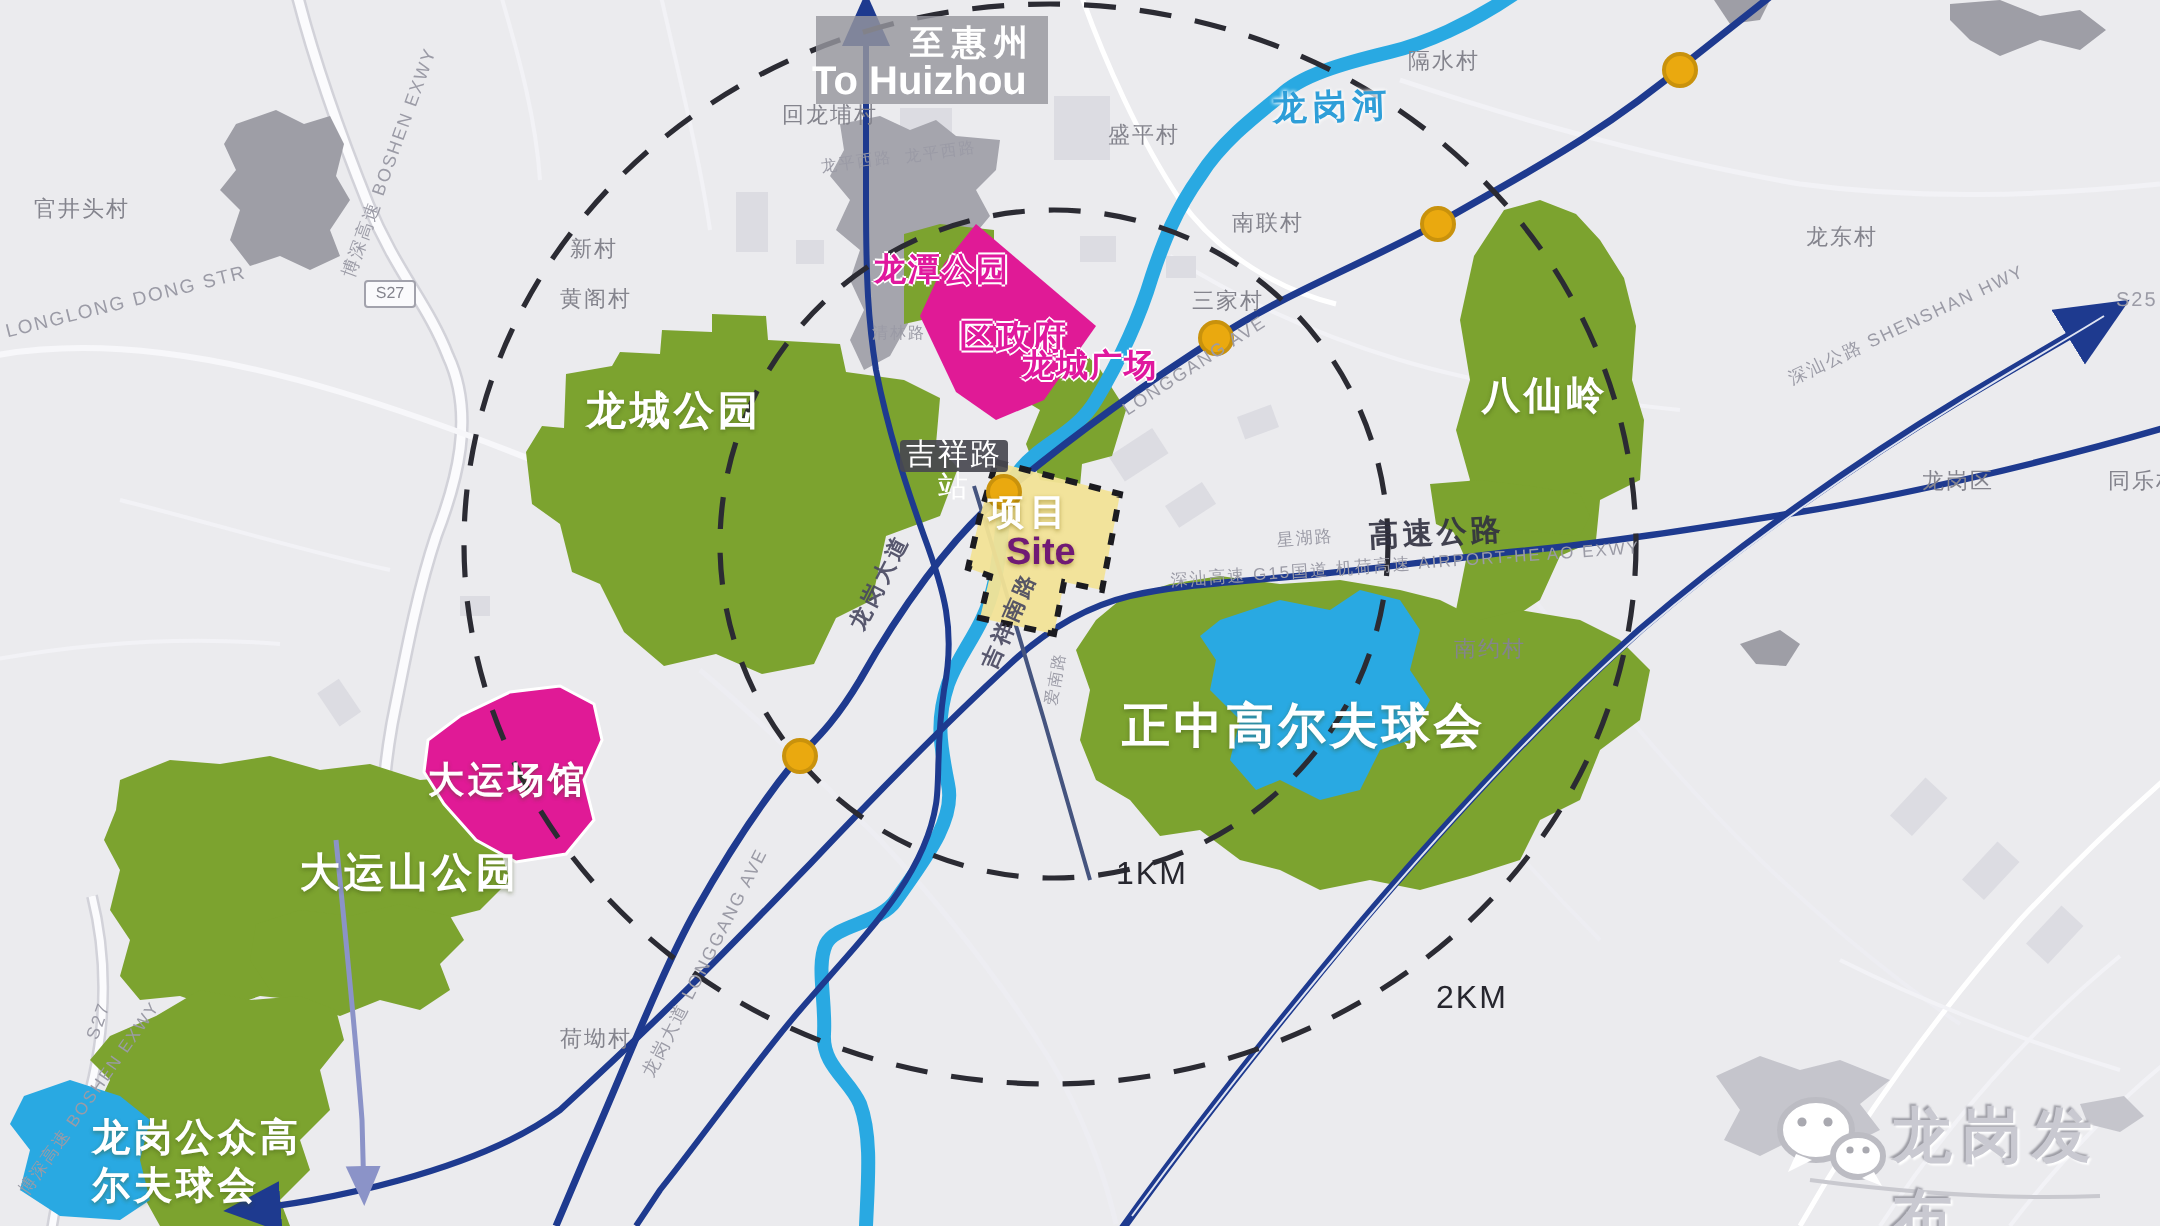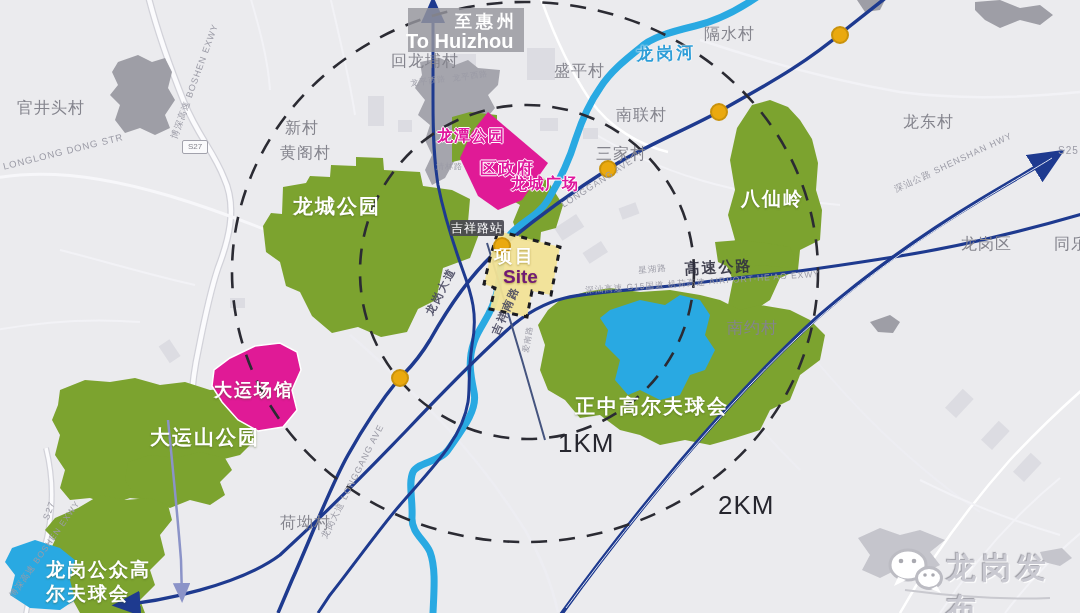--- a/index.html
+++ b/index.html
@@ -3,30 +3,30 @@
 <meta charset="utf-8">
 <style>
   html,body{margin:0;padding:0;background:#888;}
   #stage{position:relative;width:1080px;height:613px;overflow:hidden;
          background:#ebebee;font-family:"Liberation Sans","DejaVu Sans",sans-serif;}
   #stage svg{position:absolute;left:0;top:0;}
   .lbl{position:absolute;white-space:nowrap;line-height:1;transform-origin:left top;pointer-events:none;}
   .area{color:#fff;font-weight:bold;text-shadow:0 1px 2px rgba(60,80,20,.45);letter-spacing:2px;}
   .mag{color:#e0189e;font-weight:bold;letter-spacing:1px;
        text-shadow:-1px 0 #fff,1px 0 #fff,0 -1px #fff,0 1px #fff;}
-  .vil{color:#84848d;font-size:16px;letter-spacing:1px;}
+  .vil{color:#84848d;font-size:11px;letter-spacing:1px;}
   .road{color:#9b9ba6;letter-spacing:1px;}
   .roaddark{color:#474760;font-weight:bold;opacity:.9;letter-spacing:2px;}
-  .km{color:#26262e;font-size:26px;letter-spacing:1px;}
+  .km{color:#26262e;font-size:16px;letter-spacing:1px;}
   .signbox{position:absolute;left:408px;top:8px;width:116px;height:44px;
            background:rgba(150,150,158,.82);}
   .sign-cn{position:absolute;left:455px;top:13px;font-size:17px;color:#fff;font-weight:bold;letter-spacing:4px;}
   .sign-en{position:absolute;left:406px;top:31px;font-size:20px;color:#fff;font-weight:bold;text-align:center;}
   .stationbox{position:absolute;left:450px;top:220px;width:54px;height:16px;background:rgba(72,72,80,.92);
-              color:#fff;font-size:12px;text-align:center;line-height:16px;letter-spacing:1px;border-radius:2px;}
+              color:#fff;font-size:15px;text-align:center;line-height:16px;letter-spacing:1px;border-radius:2px;}
   .site-cn{position:absolute;left:494px;top:247px;font-size:18px;color:#fff;font-weight:bold;letter-spacing:3px;
            text-shadow:0 1px 2px rgba(120,100,0,.5);}
   .site-en{position:absolute;left:503px;top:267px;font-size:19px;color:#701a75;font-weight:bold;
            text-shadow:0 1px 2px rgba(120,100,0,.5);}
   .riverlbl{color:#2e9ed8;font-size:17px;font-weight:bold;letter-spacing:3px;
             text-shadow:0 0 2px #fff,0 0 2px #fff;}
   .s27box{position:absolute;width:24px;height:12px;border:1px solid #a2a2ac;border-radius:2px;background:#fafafc;
           color:#84848d;font-size:8px;text-align:center;line-height:12px;}
   .wm-text{position:absolute;left:946px;top:548px;font-size:30px;font-weight:bold;letter-spacing:5px;
            color:#c9c9d1;text-shadow:1px 1px 1px #ffffff,-1px -1px 1px #9d9da5;}
@@ -173,21 +173,21 @@
 <div class="lbl km" style="left:558px;top:430px;">1KM</div>
 <div class="lbl km" style="left:718px;top:492px;">2KM</div>
 
 <div class="lbl riverlbl" style="left:636px;top:46px;transform:rotate(-2deg);">龙岗河</div>
 
 <div class="lbl area" style="left:293px;top:196px;font-size:20px;">龙城公园</div>
 <div class="lbl mag" style="left:437px;top:128px;font-size:16px;">龙潭公园</div>
 <div class="lbl mag" style="left:480px;top:160px;font-size:17px;">区政府</div>
 <div class="lbl mag" style="left:511px;top:176px;font-size:16px;">龙城广场</div>
 <div class="lbl area" style="left:741px;top:189px;font-size:19px;">八仙岭</div>
-<div class="lbl area" style="left:575px;top:352px;font-size:20px;margin-top:44px;">正中高尔夫球会</div>
+<div class="lbl area" style="left:561px;top:352px;font-size:24px;">正中高尔夫球会</div>
 <div class="lbl area" style="left:214px;top:381px;font-size:18px;">大运场馆</div>
 <div class="lbl area" style="left:150px;top:427px;font-size:20px;">大运山公园</div>
 <div class="lbl area" style="left:46px;top:560px;font-size:19px;">龙岗公众高</div>
 <div class="lbl area" style="left:46px;top:584px;font-size:19px;text-align:center;">尔夫球会</div>
 
 <div class="lbl vil" style="left:17px;top:100px;">官井头村</div>
 <div class="lbl vil" style="left:285px;top:120px;">新村</div>
 <div class="lbl vil" style="left:280px;top:145px;">黄阁村</div>
 <div class="lbl vil" style="left:391px;top:53px;">回龙埔村</div>
 <div class="lbl vil" style="left:554px;top:63px;">盛平村</div>

